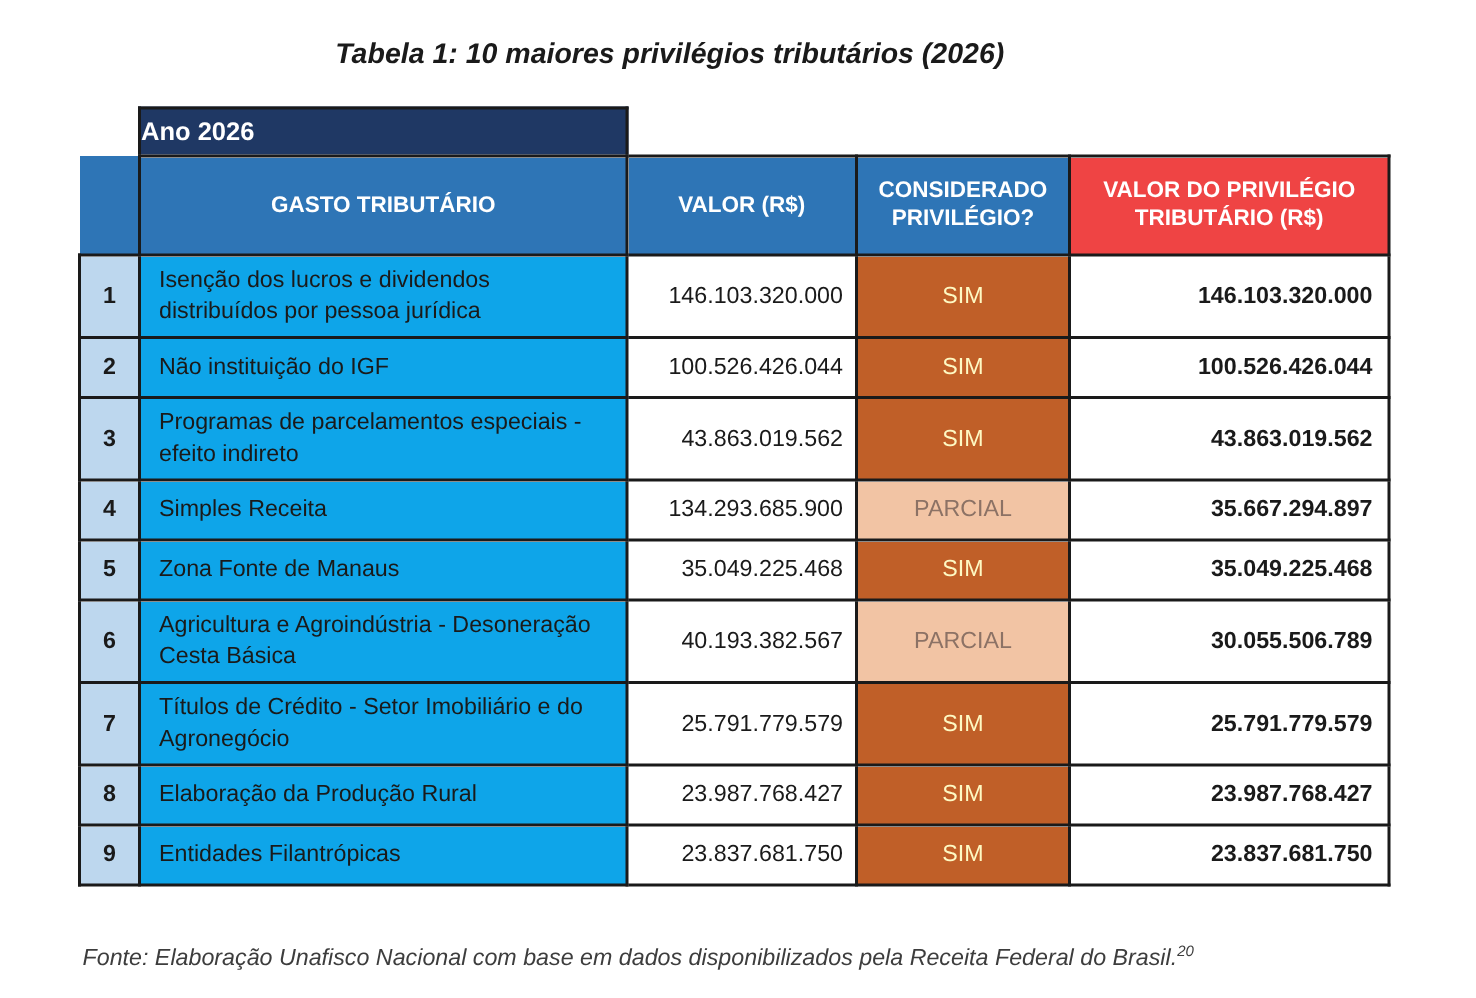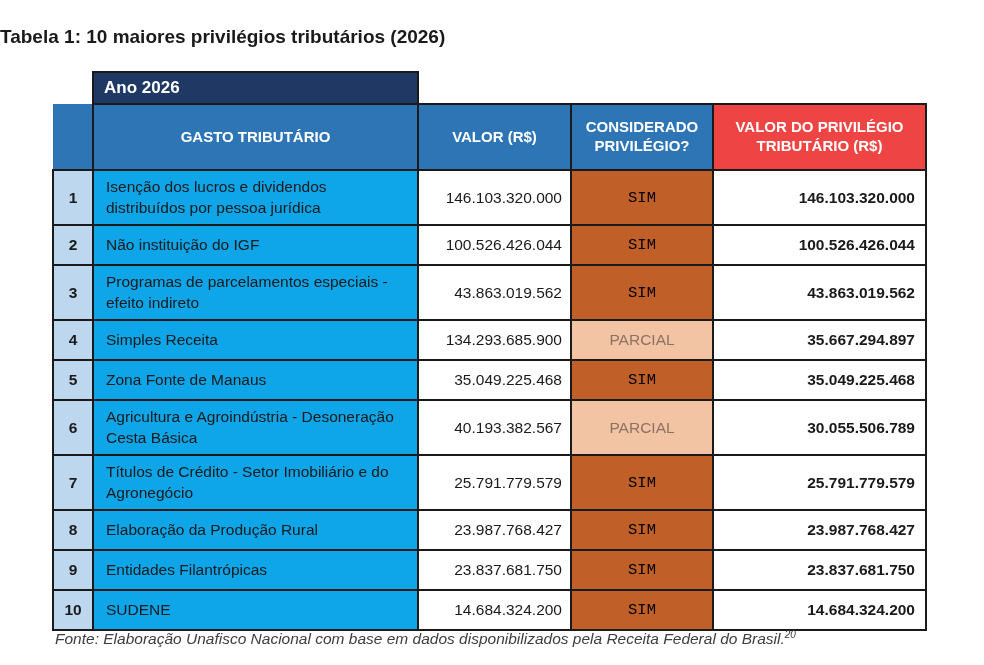--- a/index.html
+++ b/index.html
@@ -8,43 +8,43 @@
     background: #ffffff;
     font-family: "Liberation Sans", "DejaVu Sans", sans-serif;
     color: #1a1a1a;
     overflow: hidden;
     position: relative;
   }
   .page-title {
     position: absolute;
     top: 26px; left: 0;
     width: 893px;
-    text-align: left;
+    text-align: center;
     font-size: 19px;
     font-weight: bold;
     color: #1a1a1a;
+    font-style: italic;
   }
   .table-wrap {
     position: absolute;
     left: 52px;
     top: 71px;
     width: 875px;
   }
   .ano-tab {
     margin-left: 40px;
     width: 327px;
     height: 32px;
     background: #1F3864;
     border: 2px solid #1a1a1a;
     border-bottom: none;
     color: #ffffff;
     font-weight: bold;
     font-size: 17px;
     line-height: 30px;
-    padding-left: 10px;
   }
   table.main {
     border-collapse: collapse;
     table-layout: fixed;
     width: 873px;
   }
   table.main td, table.main th {
     border: 2px solid #1a1a1a;
     vertical-align: middle;
     font-size: 15.5px;
@@ -84,22 +84,21 @@
     text-align: right;
     padding-right: 8px;
     background: #ffffff;
   }
   td.priv {
     text-align: center;
     font-size: 15px;
   }
   td.priv[data-type="sim"] {
     background: #C05F28;
-    color: #000000;
-    font-family: Liberation Mono, monospace;
+    color: #fef9c3;
   }
   td.priv[data-type="parcial"] {
     background: #F2C4A4;
     color: #8C7265;
     margin-top: 17px;
   }
   td.vpriv {
     text-align: right;
     padding-right: 10px;
     font-weight: bold;
@@ -195,26 +194,19 @@
       <td class="priv" data-type="sim">SIM</td>
       <td class="vpriv">23.987.768.427</td>
     </tr>
     <tr class="short">
       <td class="rank">9</td>
       <td class="gasto">Entidades Filantrópicas</td>
       <td class="valor">23.837.681.750</td>
       <td class="priv" data-type="sim">SIM</td>
       <td class="vpriv">23.837.681.750</td>
     </tr>
-    <tr class="short">
-      <td class="rank">10</td>
-      <td class="gasto">SUDENE</td>
-      <td class="valor">14.684.324.200</td>
-      <td class="priv" data-type="sim">SIM</td>
-      <td class="vpriv">14.684.324.200</td>
-    </tr>
   </tbody>
     </table>
 </div>
 
 <div class="fonte">
   <span>Fonte: Elaboração Unafisco Nacional com base em dados disponibilizados pela Receita Federal do Brasil.</span><sup>20</sup>
 </div>
 
 </body></html>

